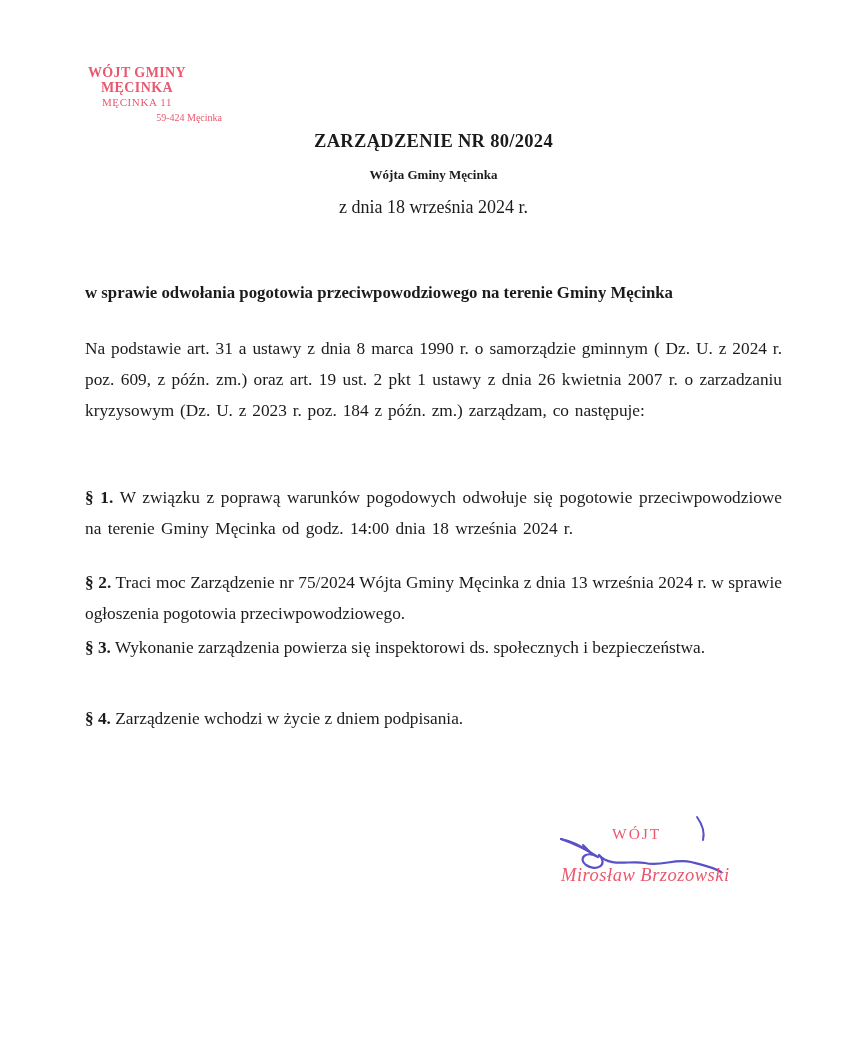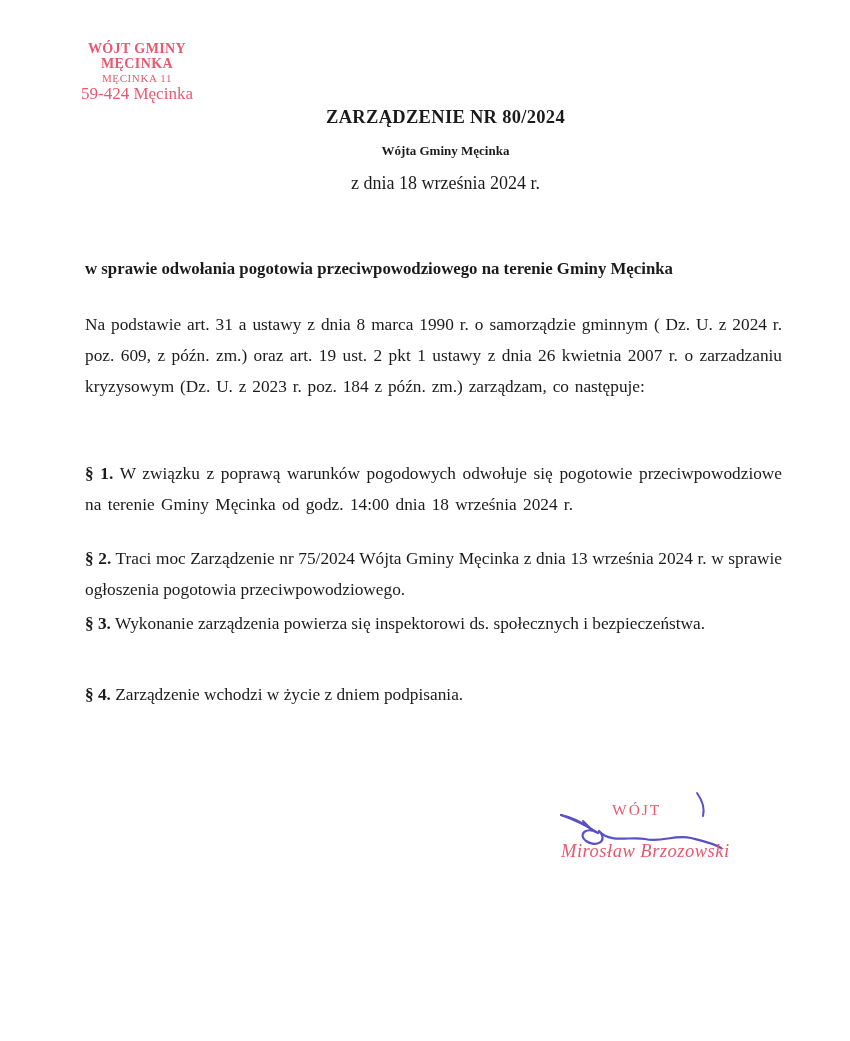--- a/index.html
+++ b/index.html
@@ -10,33 +10,34 @@
   }
   html,body{margin:0;padding:0;}
   body{background:#ffffff;}
   .page{
     position:relative;
     width:850px;height:943px;
     background:var(--paper);
     font-family:"Liberation Serif", serif;
     color:var(--text-color);
     overflow:hidden;
+    margin-top:24px;
   }
   
   .stamp-header{
     position:absolute;left:52px;top:41px;width:170px;
     text-align:center;color:var(--stamp-red);
     line-height:15px;
   }
   .stamp-l1{font-size:14px;font-weight:bold;letter-spacing:.4px;}
   .stamp-l2{font-size:11px;letter-spacing:.6px;}
-  .stamp-l3{font-size:17px;}
+  .stamp-l3{font-size:10px;text-align:right;}
   
   .title-block{
-    position:absolute;left:97px;top:101px;width:697px;
+    position:absolute;left:85px;top:101px;width:697px;
     text-align:center;line-height:33px;
   }
   .title-l1{font-size:18.5px;font-weight:bold;letter-spacing:.3px;}
   .title-l2{font-size:13px;font-weight:bold;}
   .title-l3{font-size:18px;}
   
   .subject{
     position:absolute;left:85px;top:259px;width:697px;
     font-size:16.8px;font-weight:bold;
   }

